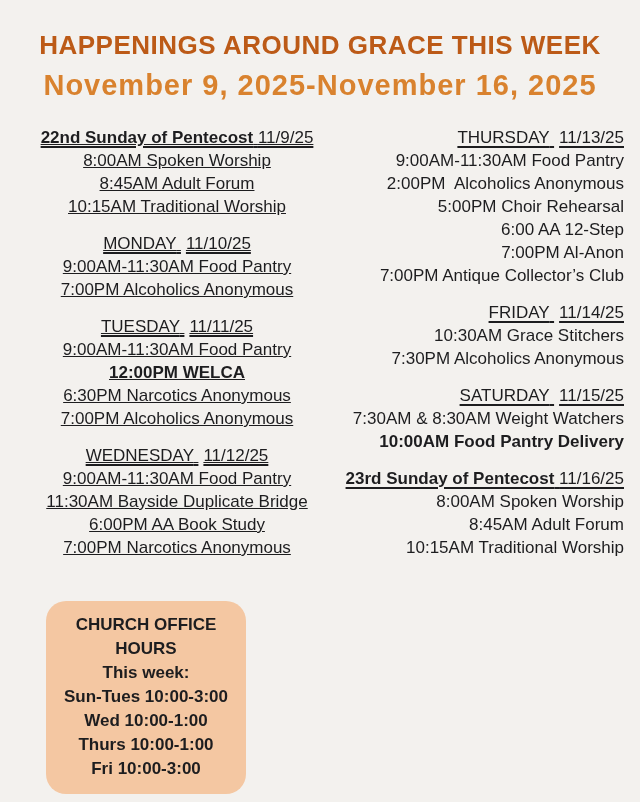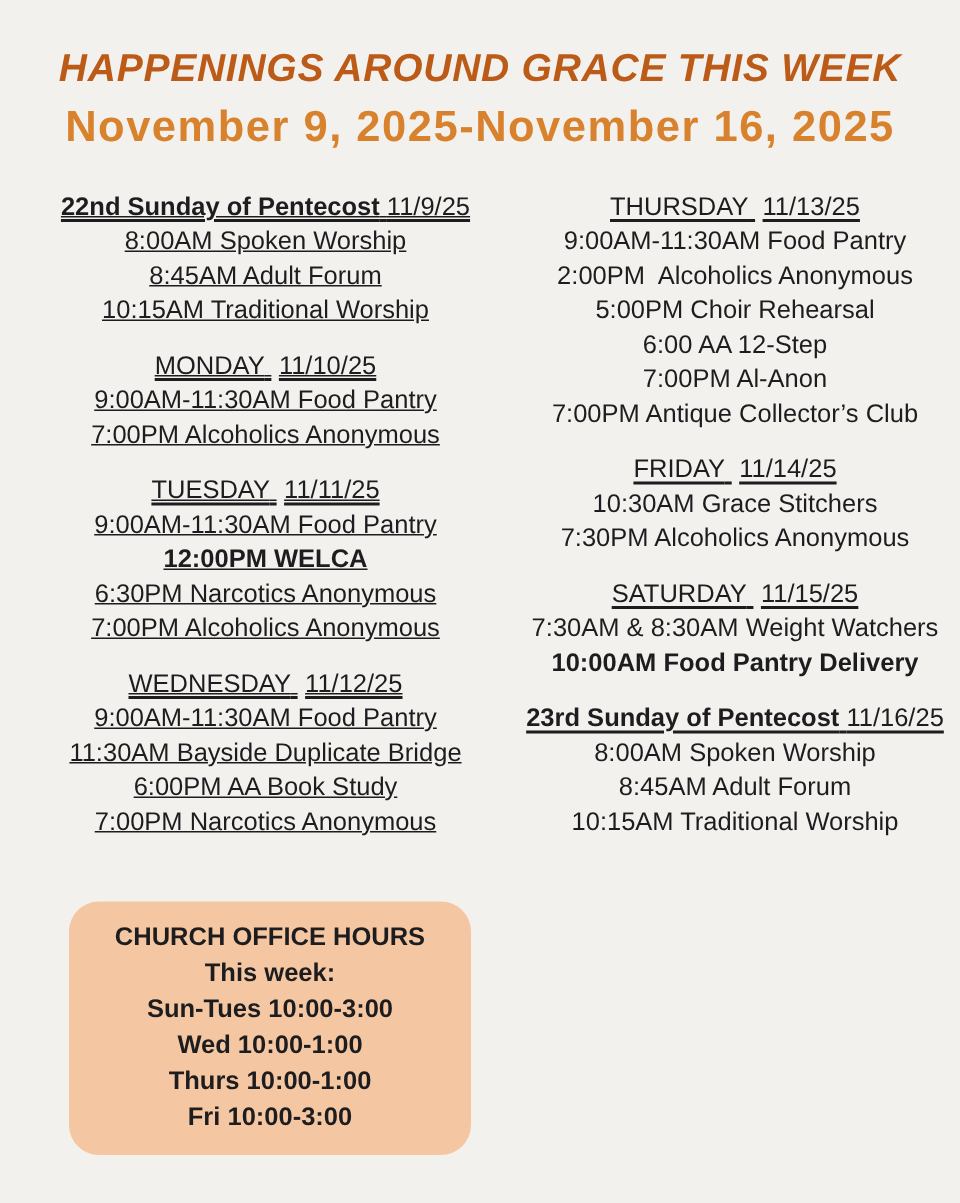--- a/index.html
+++ b/index.html
@@ -8,41 +8,40 @@
     width: 640px; height: 802px;
     background: var(--page-bg, #f3f1ee);
     color: var(--text, #1d1d1f);
     font-family: "Liberation Sans", sans-serif;
     overflow: hidden;
   }
   .header { text-align: center; padding-top: 30px; }
   .page-title {
     font-size: 26px; font-weight: bold; letter-spacing: 0.5px;
     color: var(--title, #bc5a17);
-    font-style: italic;
   }
   .date-range {
     font-size: 29px; margin-top: 8px; letter-spacing: 1px;
     color: var(--subtitle, #d9822e);
     font-weight: bold;
   }
   .columns { display: flex; margin-top: 24px; font-size: 17px; line-height: 23px; }
   .col { text-align: center; }
   .col-left  { width: 310px; margin-left: 22px; text-decoration: underline; }
-  .col-right { width: 292px; margin-left: 12px; }
+  .col-right { width: 292px; margin-left: 0; text-align: right; }
   .day-section { margin-bottom: 14px; }
   .day-heading {
     text-decoration: underline;
     text-underline-offset: 3px;
     text-decoration-thickness: 1.5px;
   }
   .gap { margin-left: 5px; }
   .bold { font-weight: bold; }
   .office-box {
-    width: 268px; margin: 28px 0 0 46px; padding: 12px 10px 13px;
+    width: 200px; margin: 28px 0 0 46px; padding: 12px 10px 13px;
     background: var(--office-box-bg, #f4c7a2);
     border-radius: 20px; text-align: center;
     font-weight: bold; font-size: 17px; line-height: 24px;
   }
 </style>
 </head>
 <body>
 
 <div class="header">
   <div class="page-title">HAPPENINGS AROUND GRACE THIS WEEK</div>

